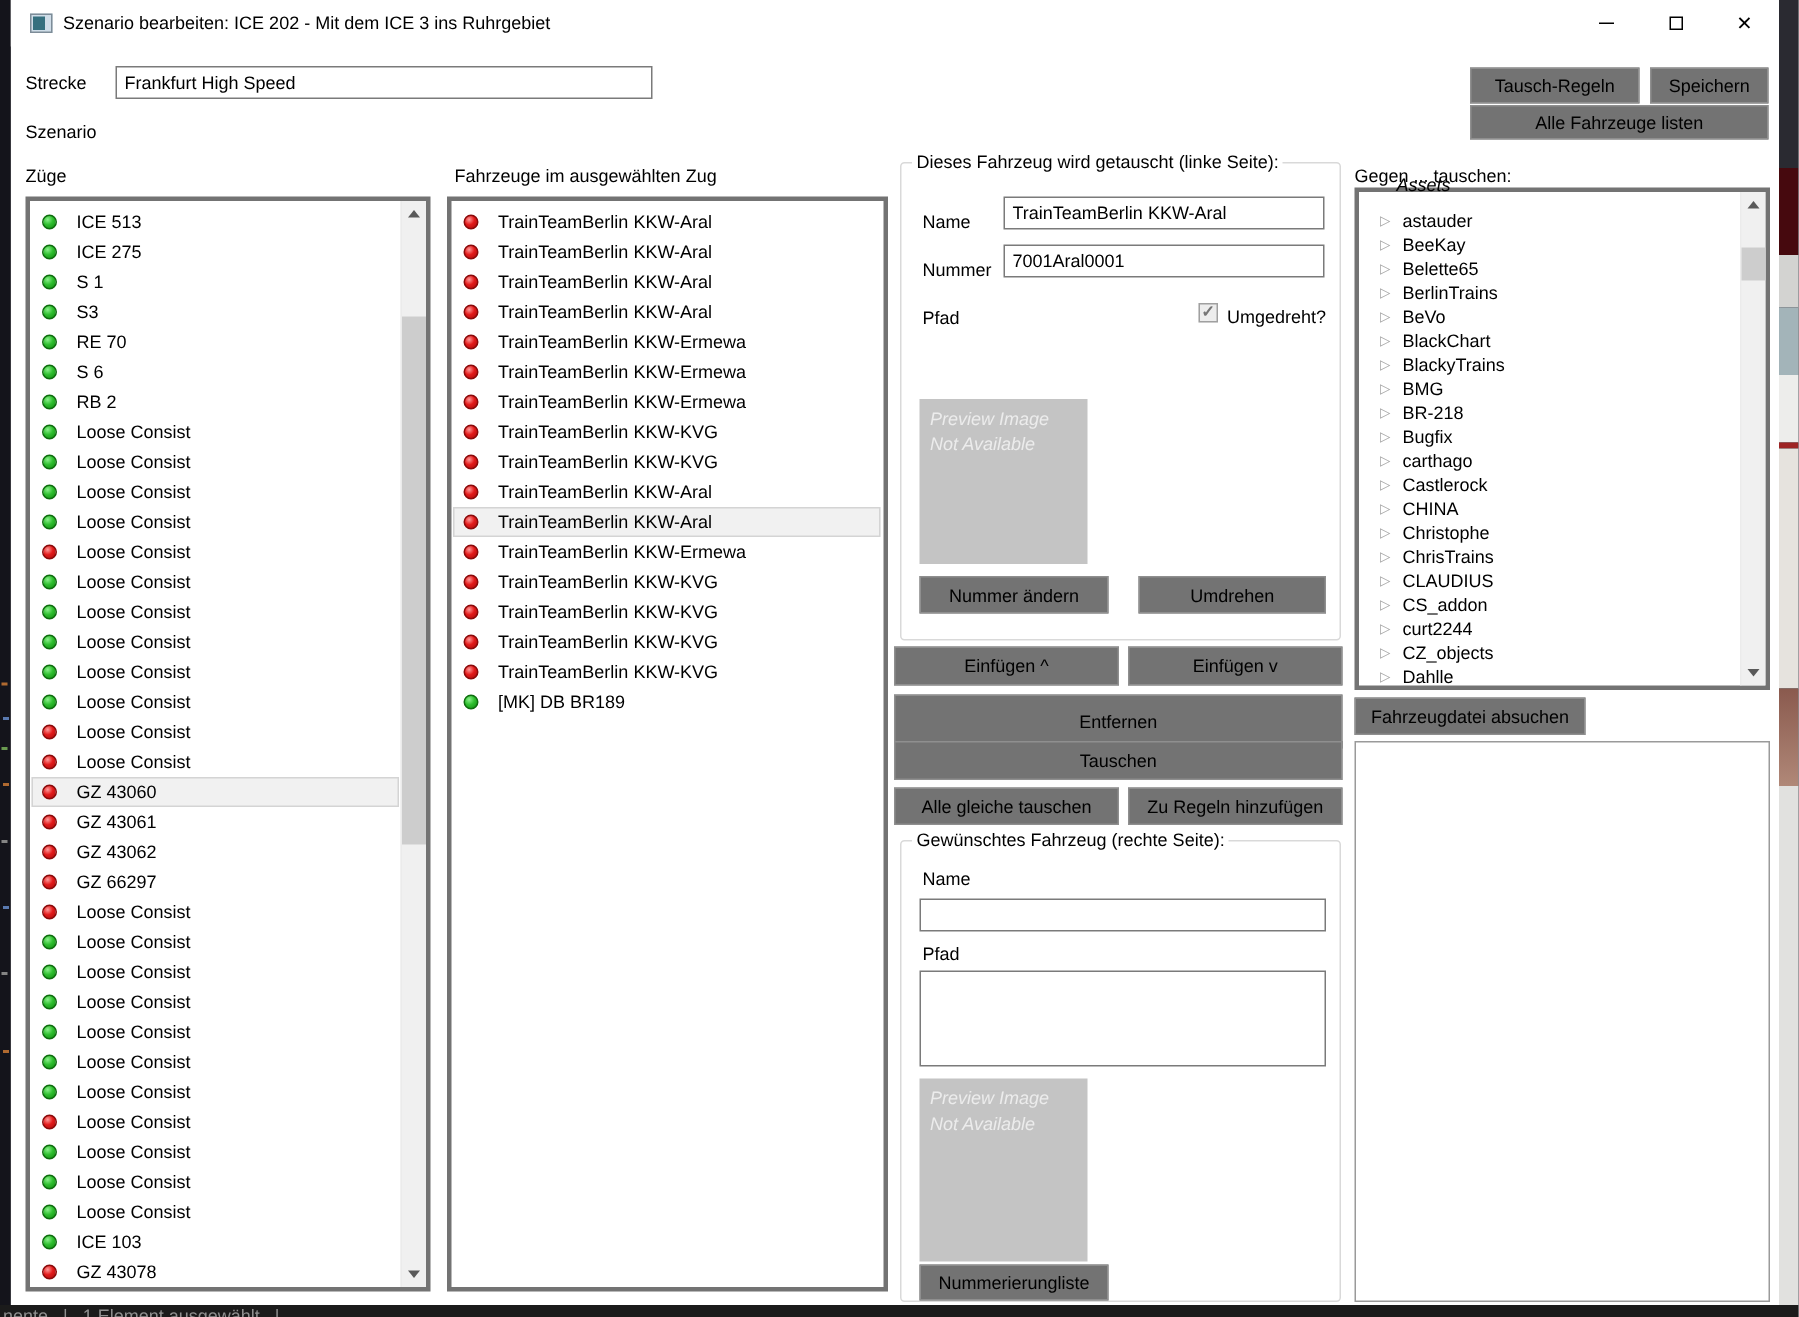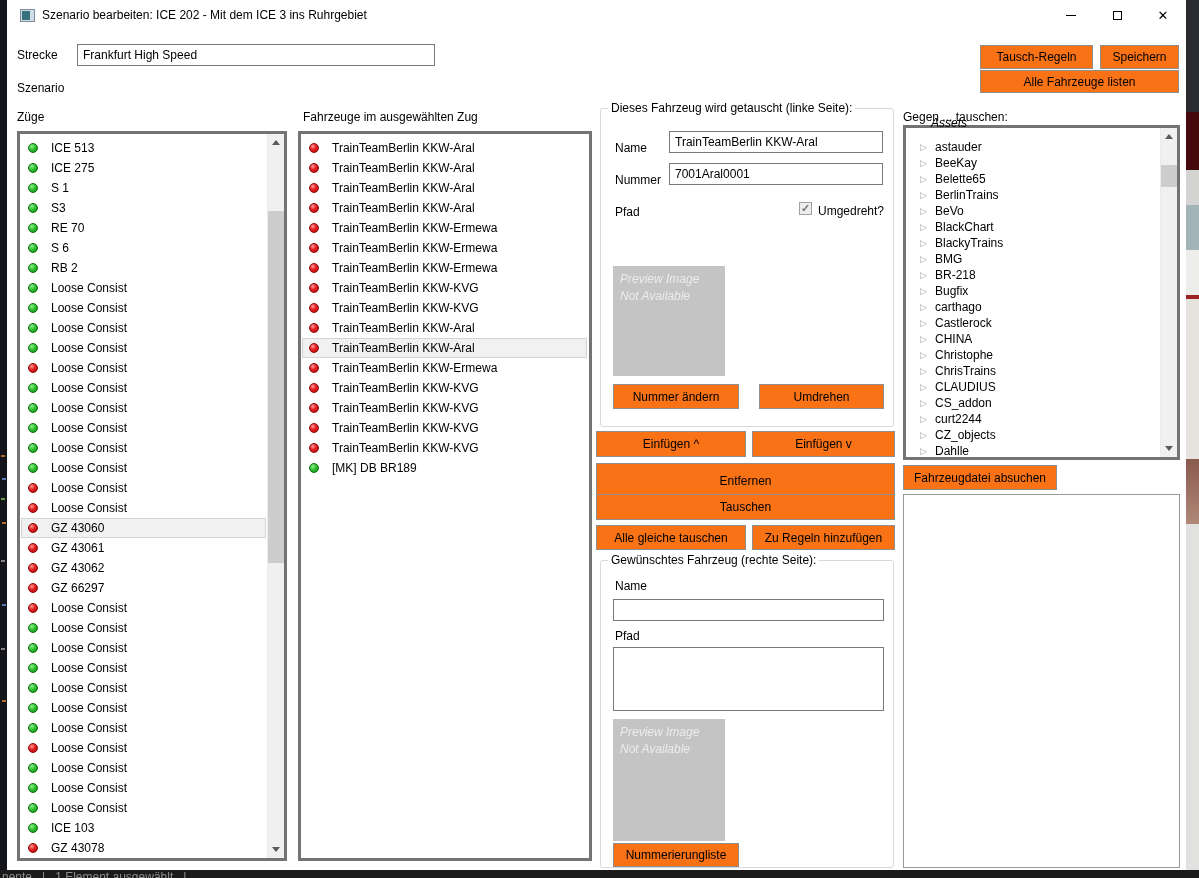--- a/index.html
+++ b/index.html
@@ -14,21 +14,21 @@
   .app-icon-inner { position:absolute; left:1px; top:1px; width:8px; height:9px; background:#35707f; }
   .title { position:absolute; left:35px; top:8px; white-space:nowrap; }
   .win-controls { position:absolute; right:0; top:0; height:31px; display:flex; }
   .win-btn { width:46px; height:31px; display:flex; align-items:center; justify-content:center; }
   .glyph-min { width:10px; height:1px; background:#000; display:block; }
   .glyph-max { width:9px; height:9px; border:1px solid #000; display:block; }
   .glyph-close { font-size:13px; line-height:1; }
 
   .label { position:absolute; white-space:nowrap; line-height:14px; }
   .tb { position:absolute; border:1px solid #7a7a7a; background:#fff; font:12px "Liberation Sans",sans-serif; padding:1px 5px; outline:none; }
-  .btn { position:absolute; background:#f97316; border:1px solid #8f8f8f; font:12px "Liberation Sans",sans-serif; display:flex; align-items:center; justify-content:center; cursor:default; white-space:nowrap; }
+  .btn { position:absolute; background:#737373; border:1px solid #8f8f8f; font:12px "Liberation Sans",sans-serif; display:flex; align-items:center; justify-content:center; cursor:default; white-space:nowrap; }
 
   
   .listbox { position:absolute; border:3px solid #737373; background:#fff; overflow:hidden; }
   .rows { position:absolute; left:1px; top:4px; }
   .rows-scroll { right:18px; }
   .rows-noscroll { right:2px; }
   .lrow { height:20px; display:flex; align-items:center; padding-left:6px; border:1px solid transparent; }
   .lrow.selected { background:#f1f1f1; border-color:#d4d4d4; }
   .dot { width:10px; height:10px; border-radius:50%; margin-right:13px; flex:none; }
   .lrow.green .dot { background:radial-gradient(circle at 35% 30%, #8cf08c 0%, #2fbf2f 45%, #128a12 100%); border:1px solid #0e6d0e; }

